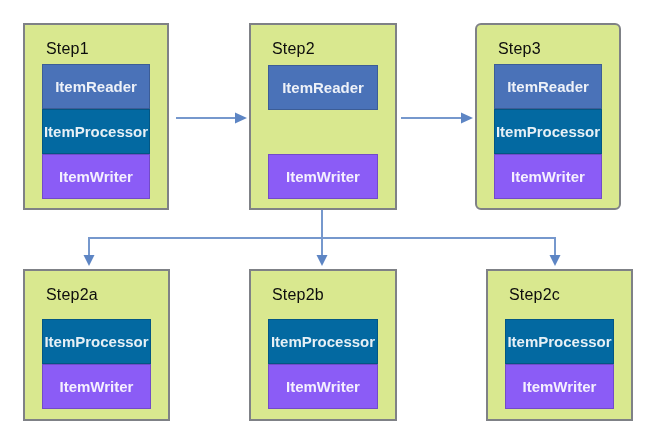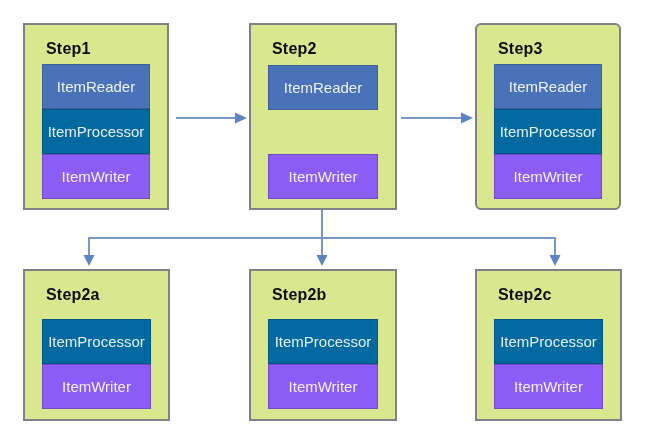--- a/index.html
+++ b/index.html
@@ -11,27 +11,27 @@
   .connector-layer line{stroke:#7698cd;stroke-width:2;}
   .connector-layer polygon{fill:#5d85c4;stroke:none;}
   .step-box{
     position:absolute;background:#d9e88f;border:2px solid #7f8186;
     box-sizing:border-box;
   }
   .step-box.top-row{top:23px;height:187px;}
   .step-box.bottom-row{top:269px;height:152px;}
   .step-title{
     position:absolute;left:21px;top:15px;
-    font-size:16px;font-weight:bold;color:#0d0d0d;letter-spacing:0.2px;
+    font-size:16px;font-weight:normal;color:#0d0d0d;letter-spacing:0.2px;
   }
   .comp{
     position:absolute;left:17px;right:17px;height:45px;
     display:flex;align-items:center;justify-content:center;
     font-size:15px;color:rgba(255,255,255,0.90);
-    border:1px solid rgba(0,0,0,0.18);box-sizing:border-box;
+    border:1px solid rgba(0,0,0,0.18);box-sizing:border-box;font-weight:bold;
   }
   .comp.reader{background:#4a72b8;}
   .comp.processor{background:#0369a1;}
   .comp.writer{background:#8b5cf6;}
   
   .slot-a{top:39px;}  .slot-b{top:84px;}  .slot-c{top:129px;}
   .bslot-a{top:48px;} .bslot-b{top:93px;}
 </style>
 </head>
 <body>
@@ -108,21 +108,21 @@
   <div class="step-box bottom-row" style="left:249px;width:148px;padding-left:33px;">
     <div class="step-title">Step2b</div>
     <div class="comp processor bslot-a">
       <span>ItemProcessor</span>
     </div>
     <div class="comp writer bslot-b">
       <span>ItemWriter</span>
     </div>
   </div>
 
-  <div class="step-box bottom-row" style="left:475px;width:147px;">
+  <div class="step-box bottom-row" style="left:486px;width:147px;">
     <div class="step-title">Step2c</div>
     <div class="comp processor bslot-a">
       <span>ItemProcessor</span>
     </div>
     <div class="comp writer bslot-b">
       <span>ItemWriter</span>
     </div>
   </div>
 
 </div>

